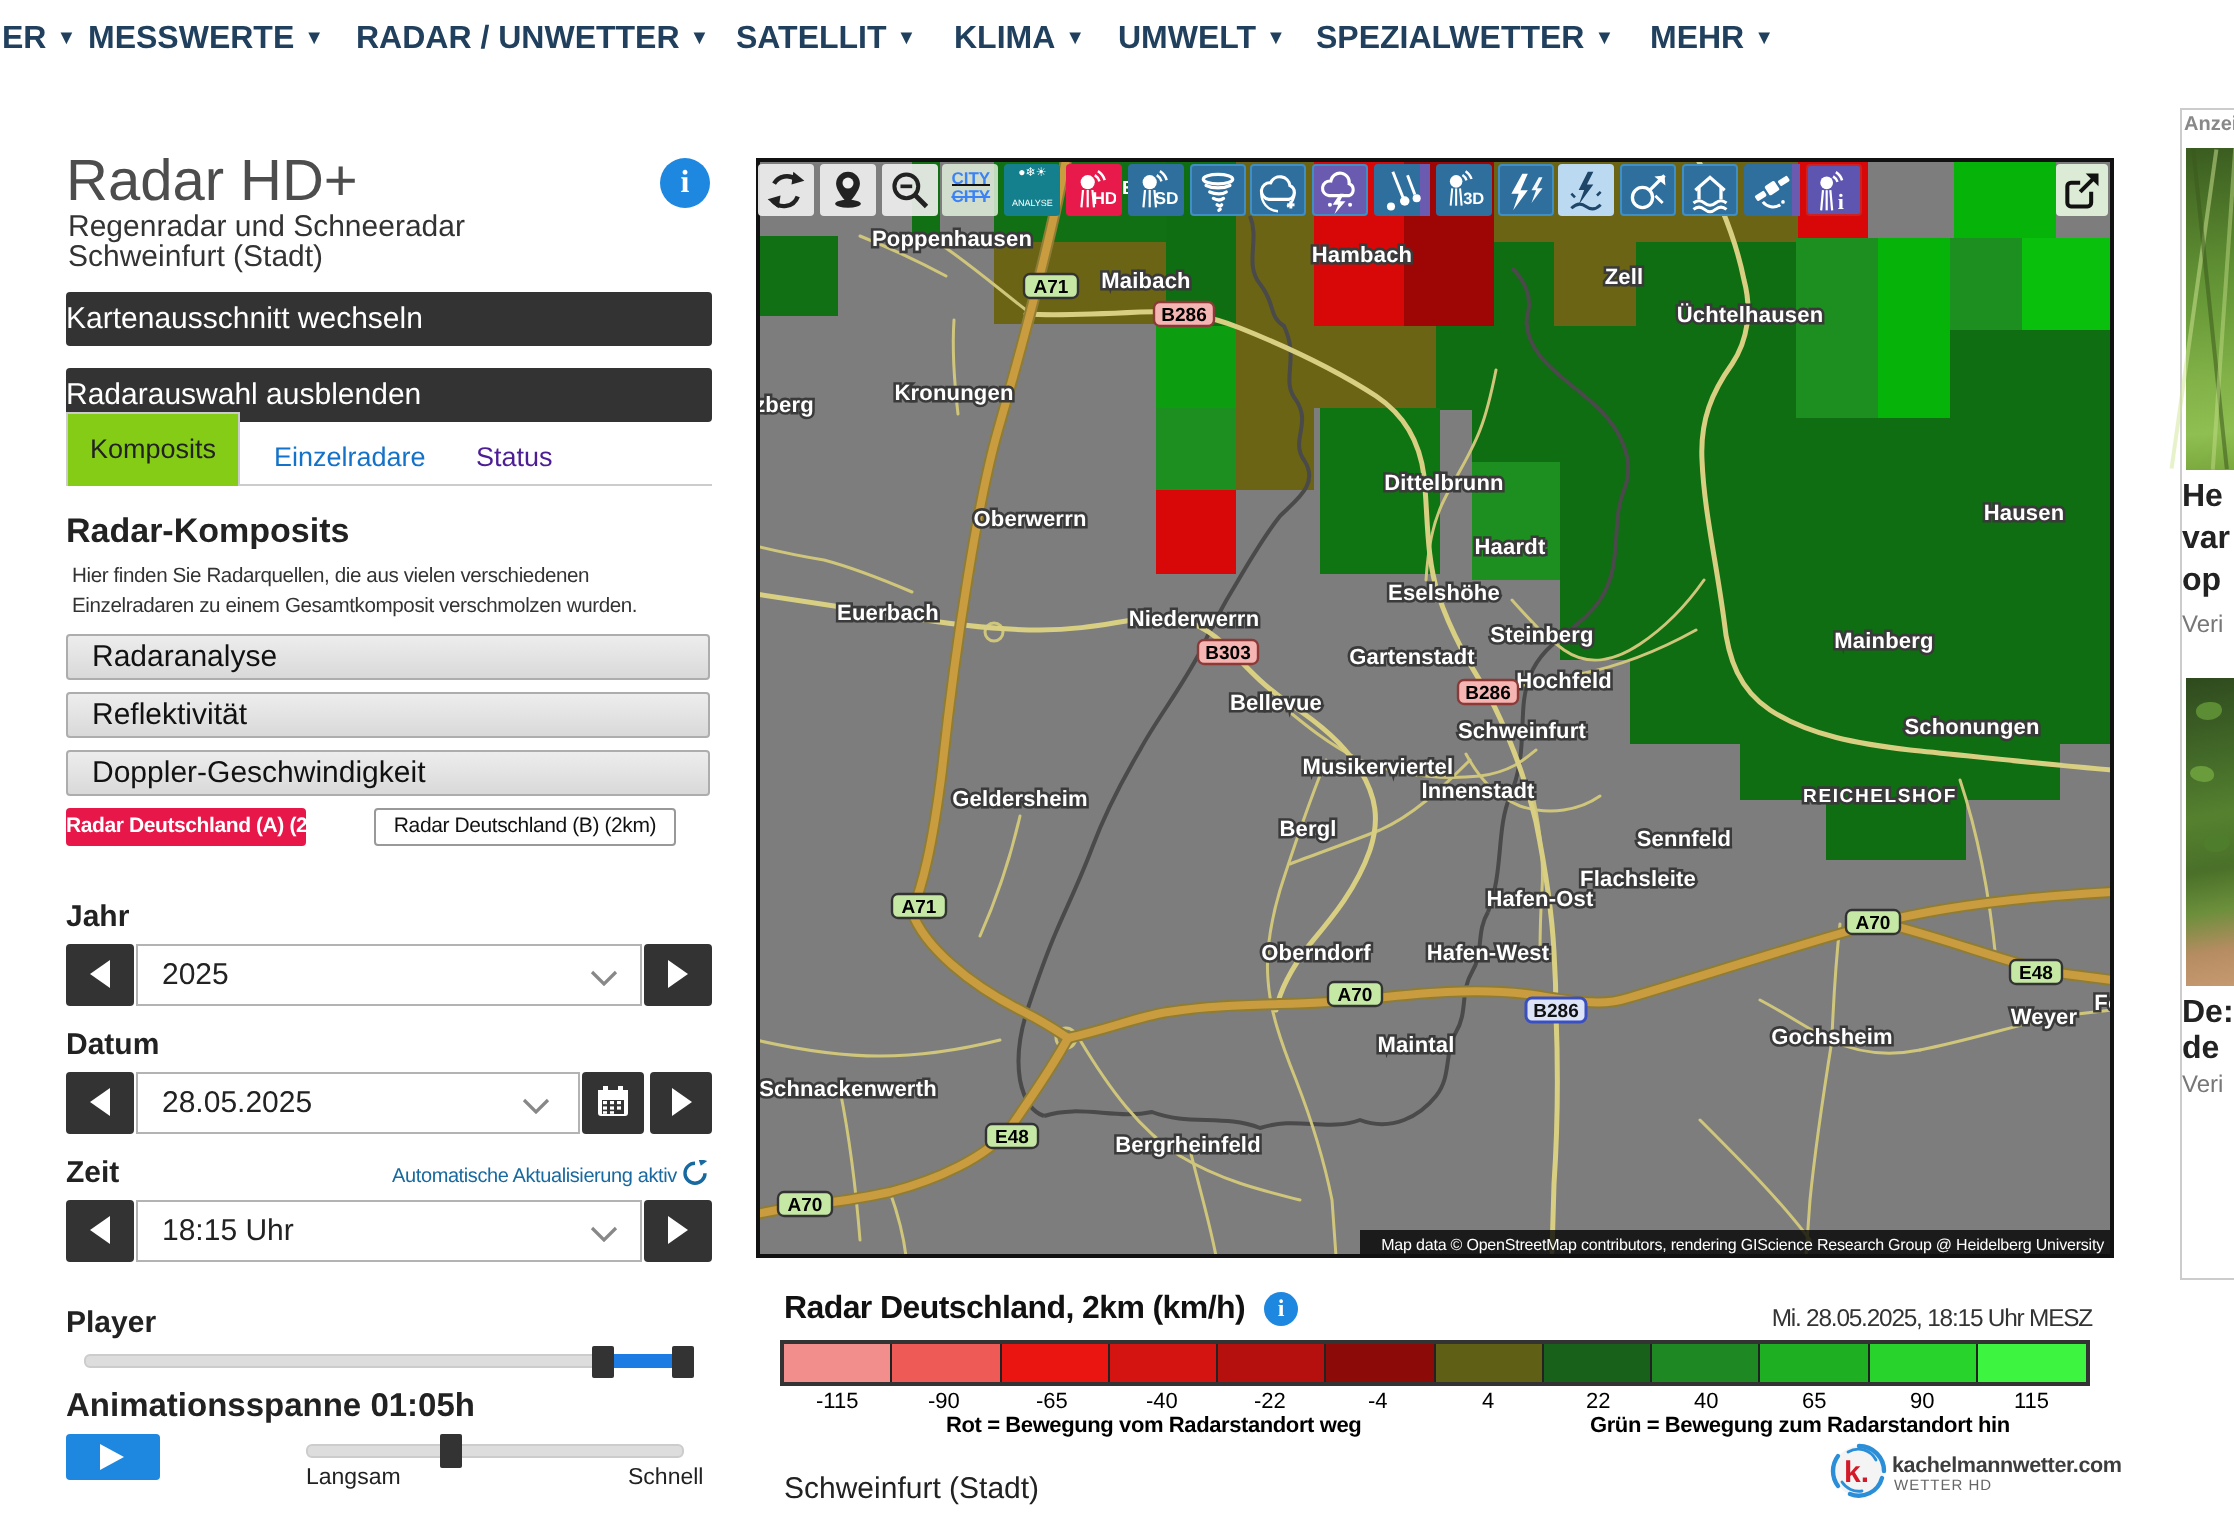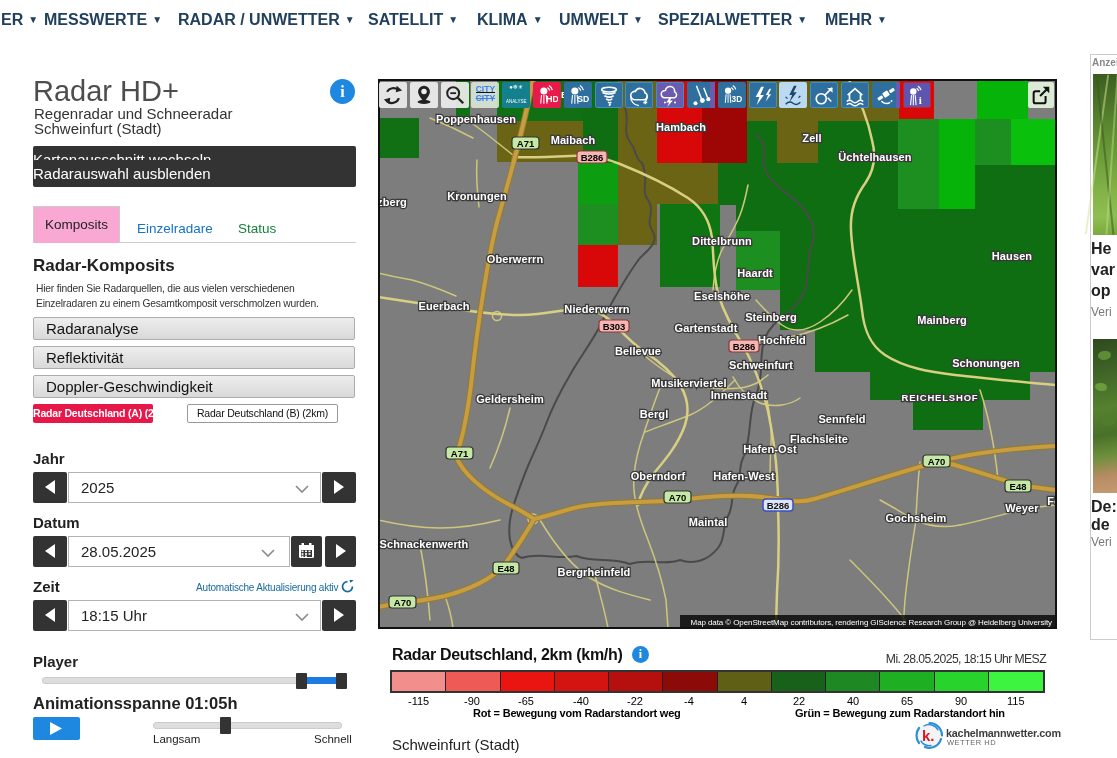--- a/index.html
+++ b/index.html
@@ -40,26 +40,26 @@
   <span class="it" style="left:477px;">KLIMA<span class="car">▼</span></span>
   <span class="it" style="left:559px;">UMWELT<span class="car">▼</span></span>
   <span class="it" style="left:658px;">SPEZIALWETTER<span class="car">▼</span></span>
   <span class="it" style="left:825px;">MEHR<span class="car">▼</span></span>
 </div>
 
 <div class="abs" style="left:33px;top:75px;font-size:29px;color:#4d4d4d;">Radar HD+</div>
 <div class="abs" style="left:330px;top:79px;width:25px;height:25px;border-radius:50%;background:#1e87e0;color:#fff;text-align:center;font-weight:bold;font-size:16px;line-height:25px;font-family:'Liberation Serif',serif;">i</div>
 <div class="abs" style="left:34px;top:106px;font-size:15px;color:#333;line-height:15px;">Regenradar und Schneeradar<br>Schweinfurt (Stadt)</div>
 <div class="darkbtn" style="top:146px;">Kartenausschnitt wechseln</div>
-<div class="darkbtn" style="top:160px;">Radarauswahl ausblenden</div>
+<div class="darkbtn" style="top:184px;">Radarauswahl ausblenden</div>
 
 <div class="abs" style="left:33px;top:242px;width:323px;border-bottom:1px solid #ccc;"></div>
-<div class="abs" style="left:33px;top:206px;width:87px;height:37px;background:#f9a8d4;border:1px solid #ccc;border-bottom:none;box-sizing:border-box;font-size:13.5px;color:#222;text-align:center;line-height:36px;">Komposits</div>
+<div class="abs" style="left:33px;top:206px;width:87px;height:37px;background:#84cc16;border:1px solid #ccc;border-bottom:none;box-sizing:border-box;font-size:13.5px;color:#222;text-align:center;line-height:36px;">Komposits</div>
 <div class="abs" style="left:137px;top:221px;font-size:13.5px;color:#1472c8;">Einzelradare</div>
-<div class="abs" style="left:238px;top:221px;font-size:13.5px;color:#15803d;">Status</div>
+<div class="abs" style="left:238px;top:221px;font-size:13.5px;color:#4c1d95;">Status</div>
 
 <div class="abs" style="left:33px;top:256px;font-size:17px;font-weight:bold;color:#222;">Radar-Komposits</div>
 <div class="abs" style="left:36px;top:281px;font-size:10.3px;letter-spacing:-0.2px;color:#333;line-height:15px;">Hier finden Sie Radarquellen, die aus vielen verschiedenen<br>Einzelradaren zu einem Gesamtkomposit verschmolzen wurden.</div>
 
 <div class="greybtn" style="top:317px;">Radaranalyse</div>
 <div class="greybtn" style="top:346px;">Reflektivität</div>
 <div class="greybtn" style="top:375px;">Doppler-Geschwindigkeit</div>
 
 <div class="abs" style="left:33px;top:404px;width:120px;height:19px;background:#e8174a;border-radius:2px;color:#fff;font-size:10.5px;font-weight:bold;text-align:center;line-height:19px;white-space:nowrap;letter-spacing:-0.2px;">Radar Deutschland (A) (2km)</div>
 <div class="abs" style="left:187px;top:404px;width:151px;height:19px;background:#fff;border:1px solid #999;box-sizing:border-box;border-radius:2px;color:#111;font-size:10.5px;text-align:center;line-height:17px;white-space:nowrap;letter-spacing:-0.2px;">Radar Deutschland (B) (2km)</div>

